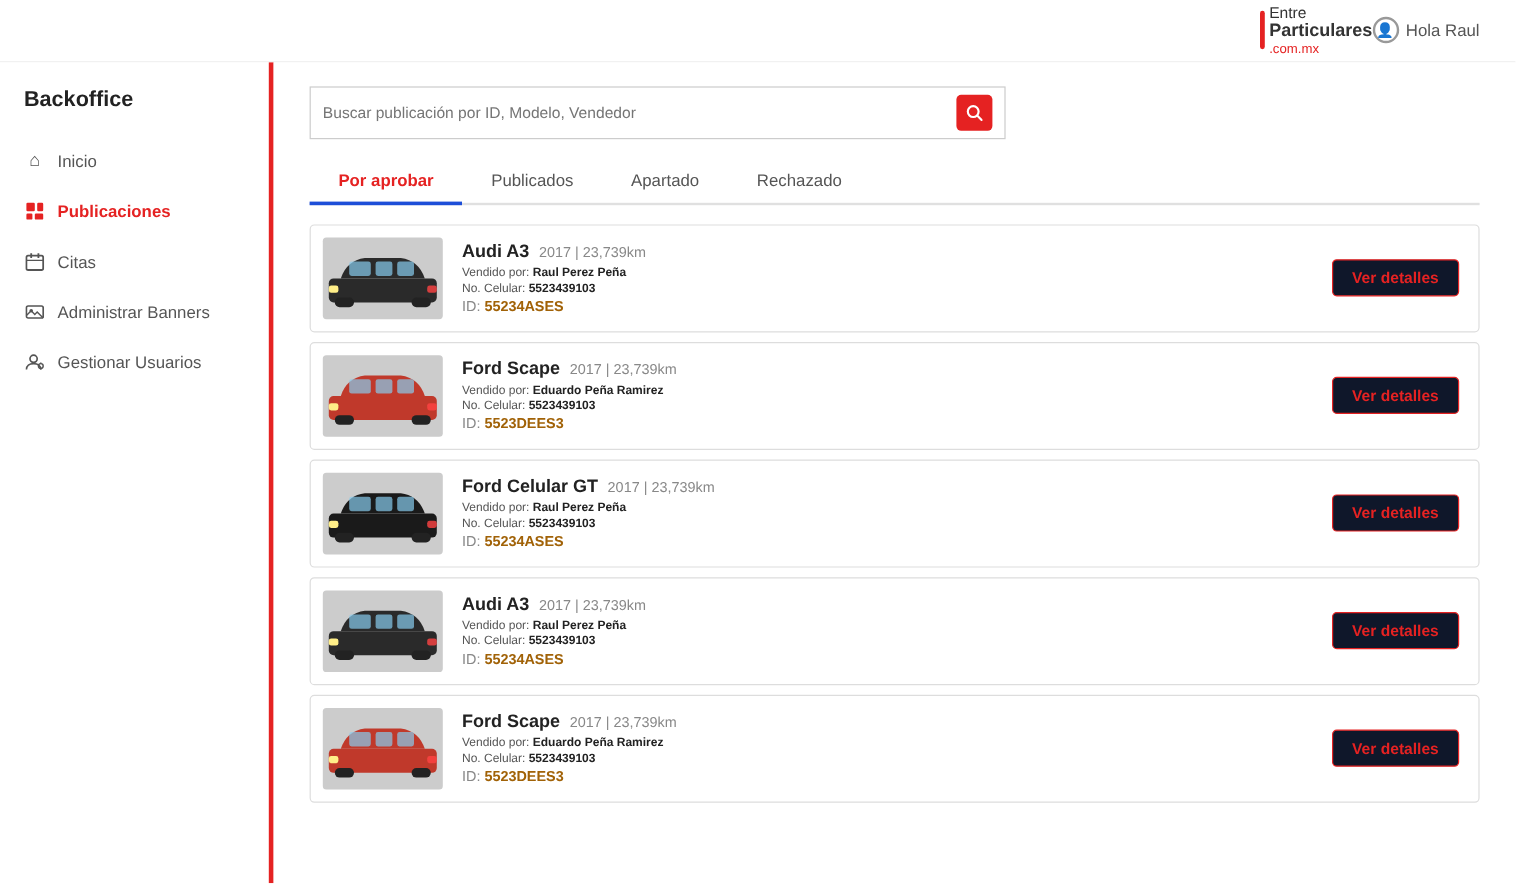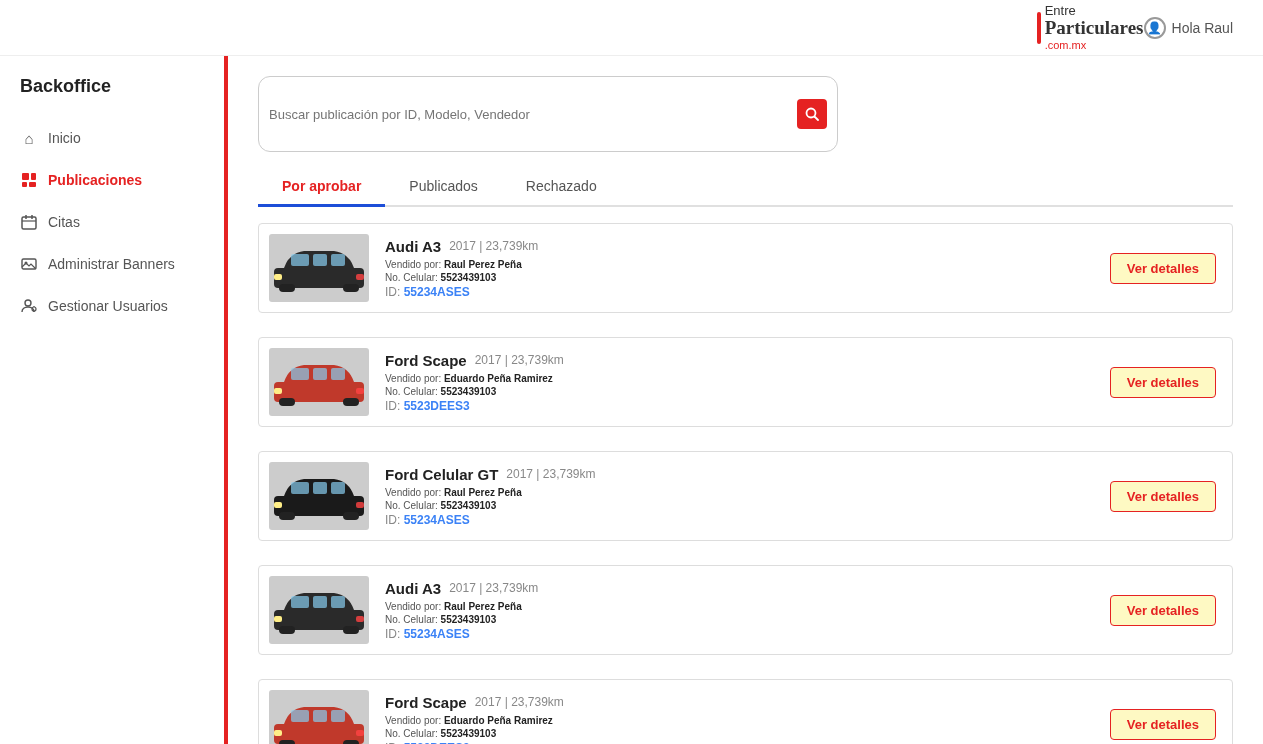--- a/index.html
+++ b/index.html
@@ -24,21 +24,21 @@
       height: 32px;
       background: #e52222;
       border-radius: 2px;
     }
     .logo-text {
       display: flex;
       flex-direction: column;
       line-height: 1.1;
     }
     .logo-text .entre { font-size: 13px; color: #333; font-weight: 400; }
-    .logo-text .particulares { font-size: 19px; color: #333; font-weight: 700; font-family: Liberation Serif, serif; }
+    .logo-text .particulares { font-size: 15px; color: #333; font-weight: 700; }
     .logo-text .com { font-size: 11px; color: #e52222; }
 
     .user-info {
       display: flex;
       align-items: center;
       gap: 6px;
       color: #555;
       font-size: 14px;
     }
     .user-icon {
@@ -101,22 +101,22 @@
       flex: 1;
       padding: 20px 30px;
       background: #fff;
     }
 
     
     .search-bar {
       display: flex;
       align-items: center;
       border: 1px solid #ccc;
-      border-radius: 12px;
-      padding: 22px 10px;
+      border-radius: 0;
+      padding: 6px 10px;
       margin-bottom: 16px;
       max-width: 580px;
       justify-content: flex-end;
     }
     .search-bar input {
       border: none;
       outline: none;
       flex: 1;
       font-size: 13px;
       color: #555;
@@ -152,21 +152,21 @@
     .tab.active {
       color: #e52222;
       border-bottom: 3px solid #1d4ed8;
       font-weight: 600;
     }
 
     
     .listings {
       display: flex;
       flex-direction: column;
-      gap: 24px;
+      gap: 8px;
     }
     .listing-card {
       display: flex;
       align-items: center;
       border: 1px solid #ddd;
       border-radius: 4px;
       padding: 10px 16px 10px 10px;
       background: #fff;
     }
     .listing-img {
@@ -204,24 +204,24 @@
     .listing-detail {
       font-size: 10px;
       color: #555;
       margin-bottom: 2px;
     }
     .listing-detail strong { color: #222; font-weight: 700; }
     .listing-id {
       font-size: 12px;
       color: #888;
     }
-    .listing-id strong { color: #3b82f6; }
+    .listing-id strong { color: #a16207; }
     .btn-details {
       border: 1.5px solid #e52222;
-      background: #fef9c3;
+      background: #0f172a;
       color: #e52222;
       padding: 7px 16px;
       border-radius: 4px;
       cursor: pointer;
       font-size: 13px;
       font-weight: 600;
       white-space: nowrap;
       transition: background 0.1s;
     }
   </style>
@@ -310,20 +310,21 @@
         <svg width="14" height="14" viewBox="0 0 14 14" fill="none">
           <circle cx="6" cy="6" r="4.5" stroke="white" stroke-width="1.8"></circle>
           <line x1="9.5" y1="9.5" x2="13" y2="13" stroke="white" stroke-width="1.8" stroke-linecap="round"></line>
         </svg>
       </button>
     </div>
 
     <div class="tabs">
       <div class="tab active">Por aprobar</div>
       <div class="tab">Publicados</div>
+      <div class="tab">Apartado</div>
       <div class="tab">Rechazado</div>
     </div>
 
     <div class="listings" id="listings-container">
     <div class="listing-card">
       <div class="listing-img">
         <svg viewBox="0 0 100 60" xmlns="http://www.w3.org/2000/svg">
       <rect x="5" y="30" width="90" height="20" rx="4" fill="#2a2a2a"></rect>
       <path d="M15 30 Q20 15 35 13 L65 13 Q80 15 85 30Z" fill="#2a2a2a"></path>
       <rect x="10" y="46" width="16" height="8" rx="4" fill="#222"></rect>

